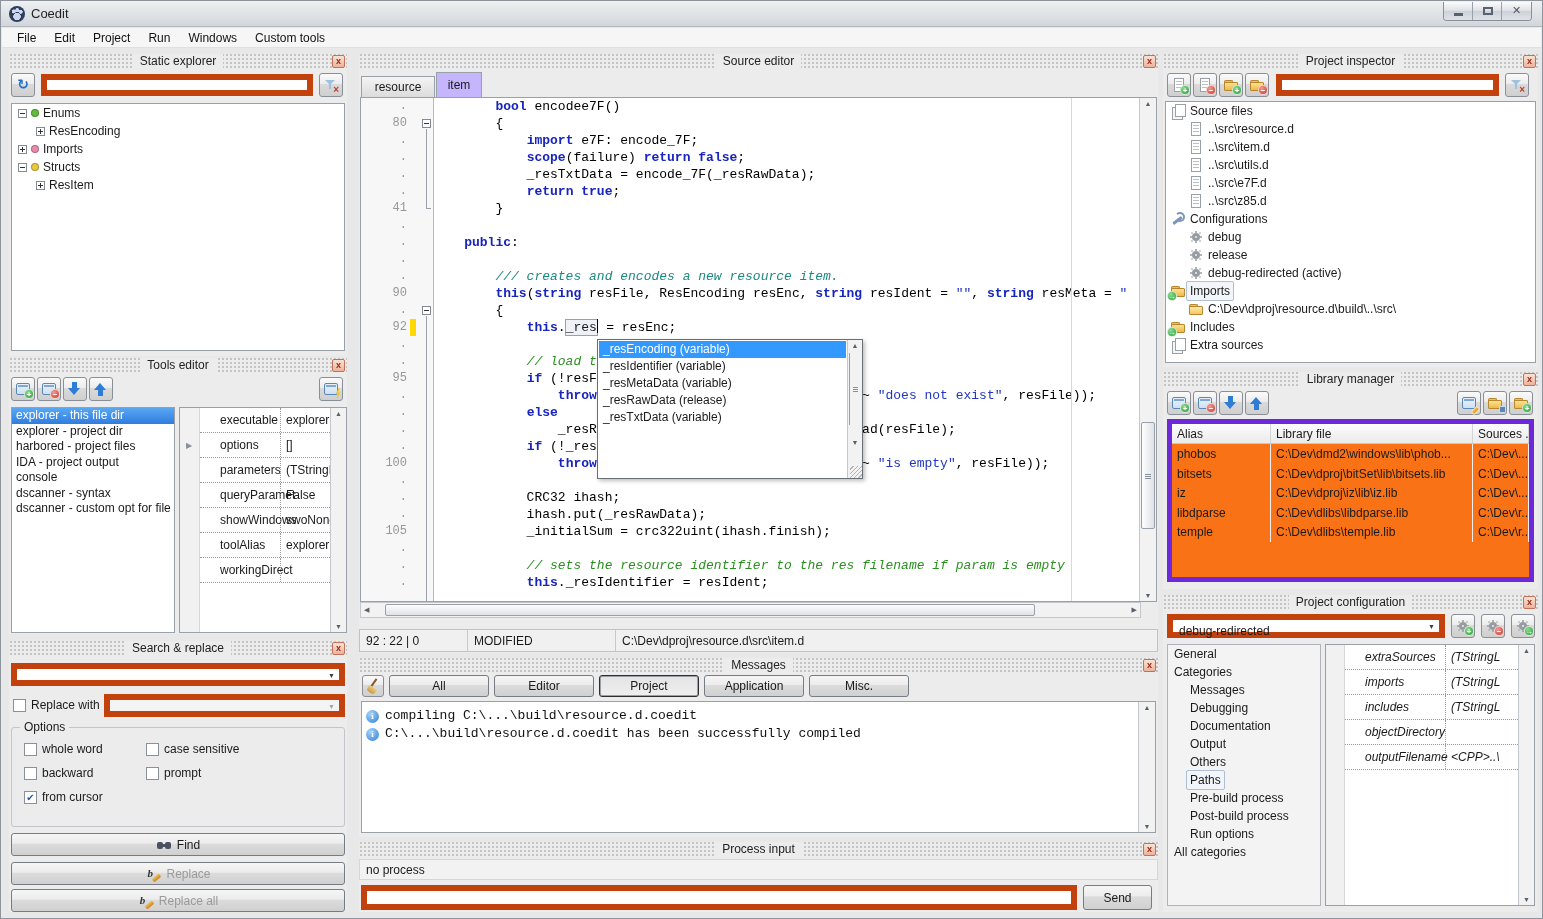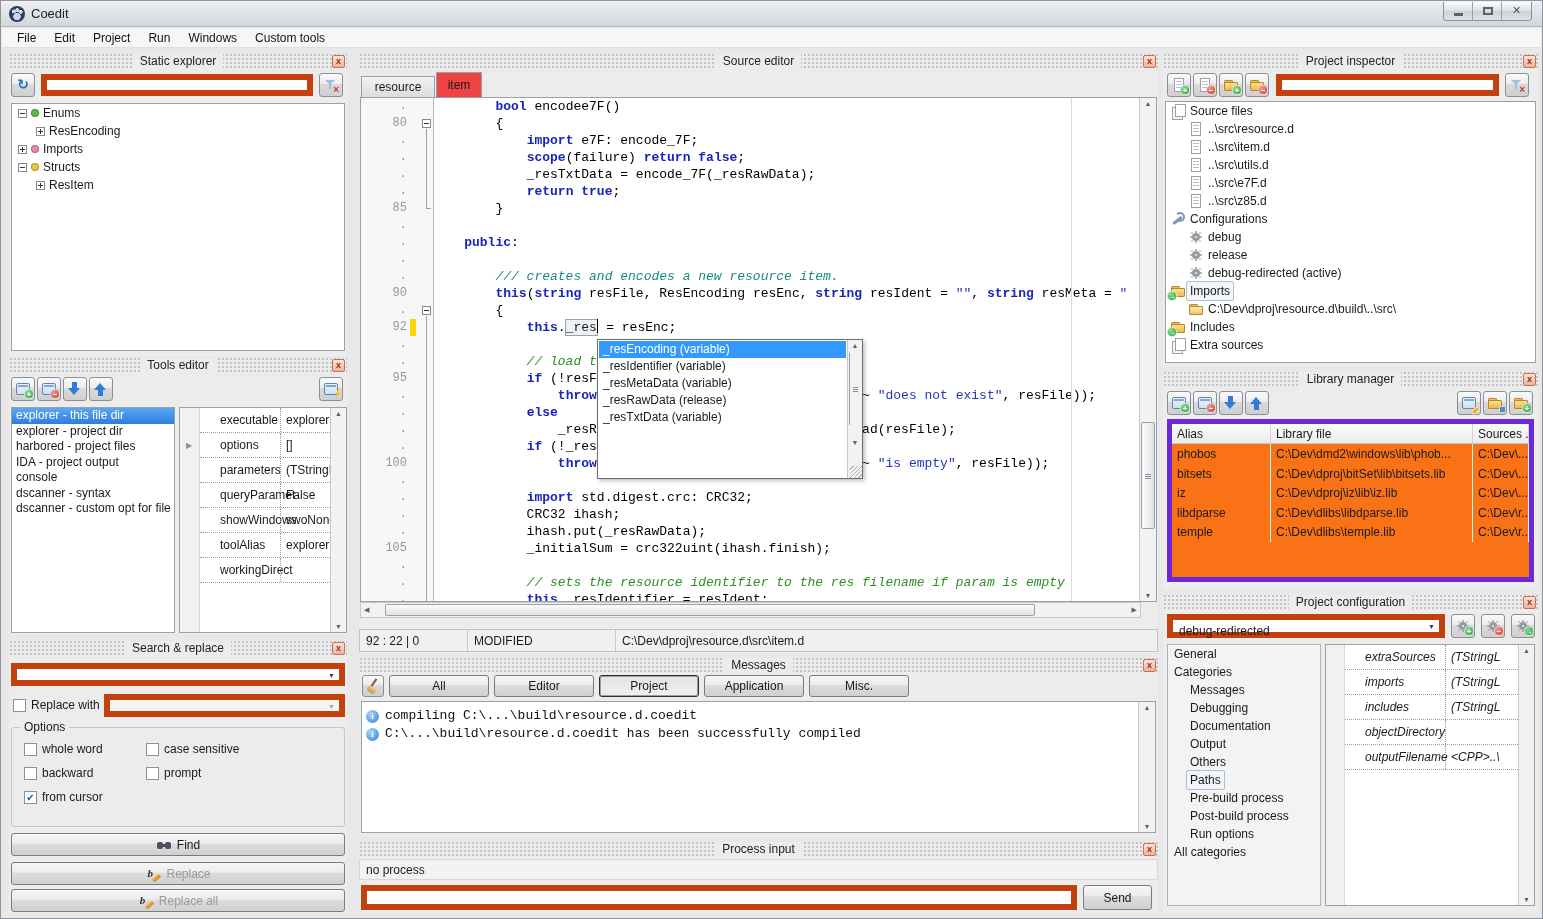--- a/index.html
+++ b/index.html
@@ -137,21 +137,21 @@
 
   
   .cb{position:absolute;display:flex;align-items:center;gap:5px;}
   .cbbox{width:13px;height:13px;background:#fff;border:1px solid #8a9199;text-align:center;
     font:bold 10px/12px "DejaVu Sans",sans-serif;color:#2b579a;flex:none;}
 
   
   .tabbar{position:absolute;left:1px;right:1px;top:15px;height:28px;}
   .tab{position:absolute;bottom:0;border:1px solid #98a0a8;border-bottom:none;text-align:center;
     background:linear-gradient(#f4f4f4,#dcdcdc);font-size:12px;}
-  .tab.on{background:#ef4444;z-index:3;}
+  .tab.on{background:#c4b5fd;z-index:3;}
   .code{position:absolute;left:1px;right:1px;top:43px;height:505px;background:#fff;border:1px solid #98a0a8;overflow:hidden;}
   .gutterbg{position:absolute;left:0;top:0;bottom:0;width:73px;background:#f7f7f7;border-right:1px solid #b5bac0;}
   .codetext{position:absolute;left:0;top:0;right:17px;bottom:0;overflow:hidden;}
   .cl{height:17px;white-space:pre;font:13px/17px "Liberation Mono",monospace;}
   .ln{display:inline-block;width:46px;text-align:right;color:#979797;font-size:12px;vertical-align:top;}
   .ct{display:inline-block;margin-left:26px;vertical-align:top;}
   .sg-k{color:#1724bd;font-weight:bold;}
   .sg-p{color:#000;}
   .sg-str{color:#2036c0;}
   .sg-c{color:#2a9020;font-style:italic;}
@@ -401,38 +401,37 @@
       </div>
     <div class="code">
       <div class="gutterbg"></div>
       <div class="codetext" id="code-lines">
           <div class="cl"><span class="ln">.</span><span class="ct"><span class="sg-p">        </span><span class="sg-k">bool</span><span class="sg-p"> encodee7F()</span></span></div>
           <div class="cl"><span class="ln">80</span><span class="ct"><span class="sg-p">        {</span></span></div>
           <div class="cl"><span class="ln">.</span><span class="ct"><span class="sg-p">            </span><span class="sg-k">import</span><span class="sg-p"> e7F: encode_7F;</span></span></div>
           <div class="cl"><span class="ln">.</span><span class="ct"><span class="sg-p">            </span><span class="sg-k">scope</span><span class="sg-p">(failure) </span><span class="sg-k">return</span><span class="sg-p"> </span><span class="sg-k">false</span><span class="sg-p">;</span></span></div>
           <div class="cl"><span class="ln">.</span><span class="ct"><span class="sg-p">            _resTxtData = encode_7F(_resRawData);</span></span></div>
           <div class="cl"><span class="ln">.</span><span class="ct"><span class="sg-p">            </span><span class="sg-k">return</span><span class="sg-p"> </span><span class="sg-k">true</span><span class="sg-p">;</span></span></div>
-          <div class="cl"><span class="ln">85</span><span class="ct"><span class="sg-p">        }</span></span></div>
+          <div class="cl"><span class="ln">41</span><span class="ct"><span class="sg-p">        }</span></span></div>
           <div class="cl"><span class="ln">.</span><span class="ct"></span></div>
           <div class="cl"><span class="ln">.</span><span class="ct"><span class="sg-p">    </span><span class="sg-k">public</span><span class="sg-p">:</span></span></div>
           <div class="cl"><span class="ln">.</span><span class="ct"></span></div>
           <div class="cl"><span class="ln">.</span><span class="ct"><span class="sg-d">        /// creates and encodes a new resource item.</span></span></div>
           <div class="cl"><span class="ln">90</span><span class="ct"><span class="sg-p">        </span><span class="sg-k">this</span><span class="sg-p">(</span><span class="sg-k">string</span><span class="sg-p"> resFile, ResEncoding resEnc, </span><span class="sg-k">string</span><span class="sg-p"> resIdent = </span><span class="sg-str">""</span><span class="sg-p">, </span><span class="sg-k">string</span><span class="sg-p"> resMeta = </span><span class="sg-str">"</span></span></div>
           <div class="cl"><span class="ln">.</span><span class="ct"><span class="sg-p">        {</span></span></div>
           <div class="cl"><span class="ln">92</span><span class="ct"><span class="sg-p">            </span><span class="sg-k">this</span><span class="sg-p">.</span><span class="sg-w">_res</span><span class="caret"></span><span class="sg-p"> = resEnc;</span></span></div>
           <div class="cl"><span class="ln">.</span><span class="ct"></span></div>
           <div class="cl"><span class="ln">.</span><span class="ct"><span class="sg-c">            // load the raw data</span></span></div>
           <div class="cl"><span class="ln">95</span><span class="ct"><span class="sg-p">            </span><span class="sg-k">if</span><span class="sg-p"> (!resFile.exists)</span></span></div>
           <div class="cl"><span class="ln">.</span><span class="ct"><span class="sg-p">                </span><span class="sg-k">throw</span><span class="sg-p"> </span><span class="sg-k">new</span><span class="sg-p"> Exception((resFile.baseName) ~ </span><span class="sg-str">"does not exist"</span><span class="sg-p">, resFile));</span></span></div>
           <div class="cl"><span class="ln">.</span><span class="ct"><span class="sg-p">            </span><span class="sg-k">else</span></span></div>
           <div class="cl"><span class="ln">.</span><span class="ct"><span class="sg-p">                _resRawData = </span><span class="sg-k">cast</span><span class="sg-p">(</span><span class="sg-k">ubyte</span><span class="sg-p">[]) std.file.read(resFile);</span></span></div>
           <div class="cl"><span class="ln">.</span><span class="ct"><span class="sg-p">            </span><span class="sg-k">if</span><span class="sg-p"> (!_resRawData.length)</span></span></div>
           <div class="cl"><span class="ln">100</span><span class="ct"><span class="sg-p">                </span><span class="sg-k">throw</span><span class="sg-p"> </span><span class="sg-k">new</span><span class="sg-p"> Exception((resFile.baseName) ~ </span><span class="sg-str">"is empty"</span><span class="sg-p">, resFile));</span></span></div>
           <div class="cl"><span class="ln">.</span><span class="ct"></span></div>
-          <div class="cl"><span class="ln">.</span><span class="ct"><span class="sg-p">            </span><span class="sg-k">import</span><span class="sg-p"> std.digest.crc: CRC32;</span></span></div>
           <div class="cl"><span class="ln">.</span><span class="ct"><span class="sg-p">            CRC32 ihash;</span></span></div>
           <div class="cl"><span class="ln">.</span><span class="ct"><span class="sg-p">            ihash.put(_resRawData);</span></span></div>
           <div class="cl"><span class="ln">105</span><span class="ct"><span class="sg-p">            _initialSum = crc322uint(ihash.finish);</span></span></div>
           <div class="cl"><span class="ln">.</span><span class="ct"></span></div>
           <div class="cl"><span class="ln">.</span><span class="ct"><span class="sg-c">            // sets the resource identifier to the res filename if param is empty</span></span></div>
           <div class="cl"><span class="ln">.</span><span class="ct"><span class="sg-p">            </span><span class="sg-k">this</span><span class="sg-p">._resIdentifier = resIdent;</span></span></div>
         </div>
 
       <div class="curmark" style="left:49px;top:221px;width:6px;height:17px;"></div>
       <div class="foldline" style="left:65px;top:31px;height:79px;"></div>

